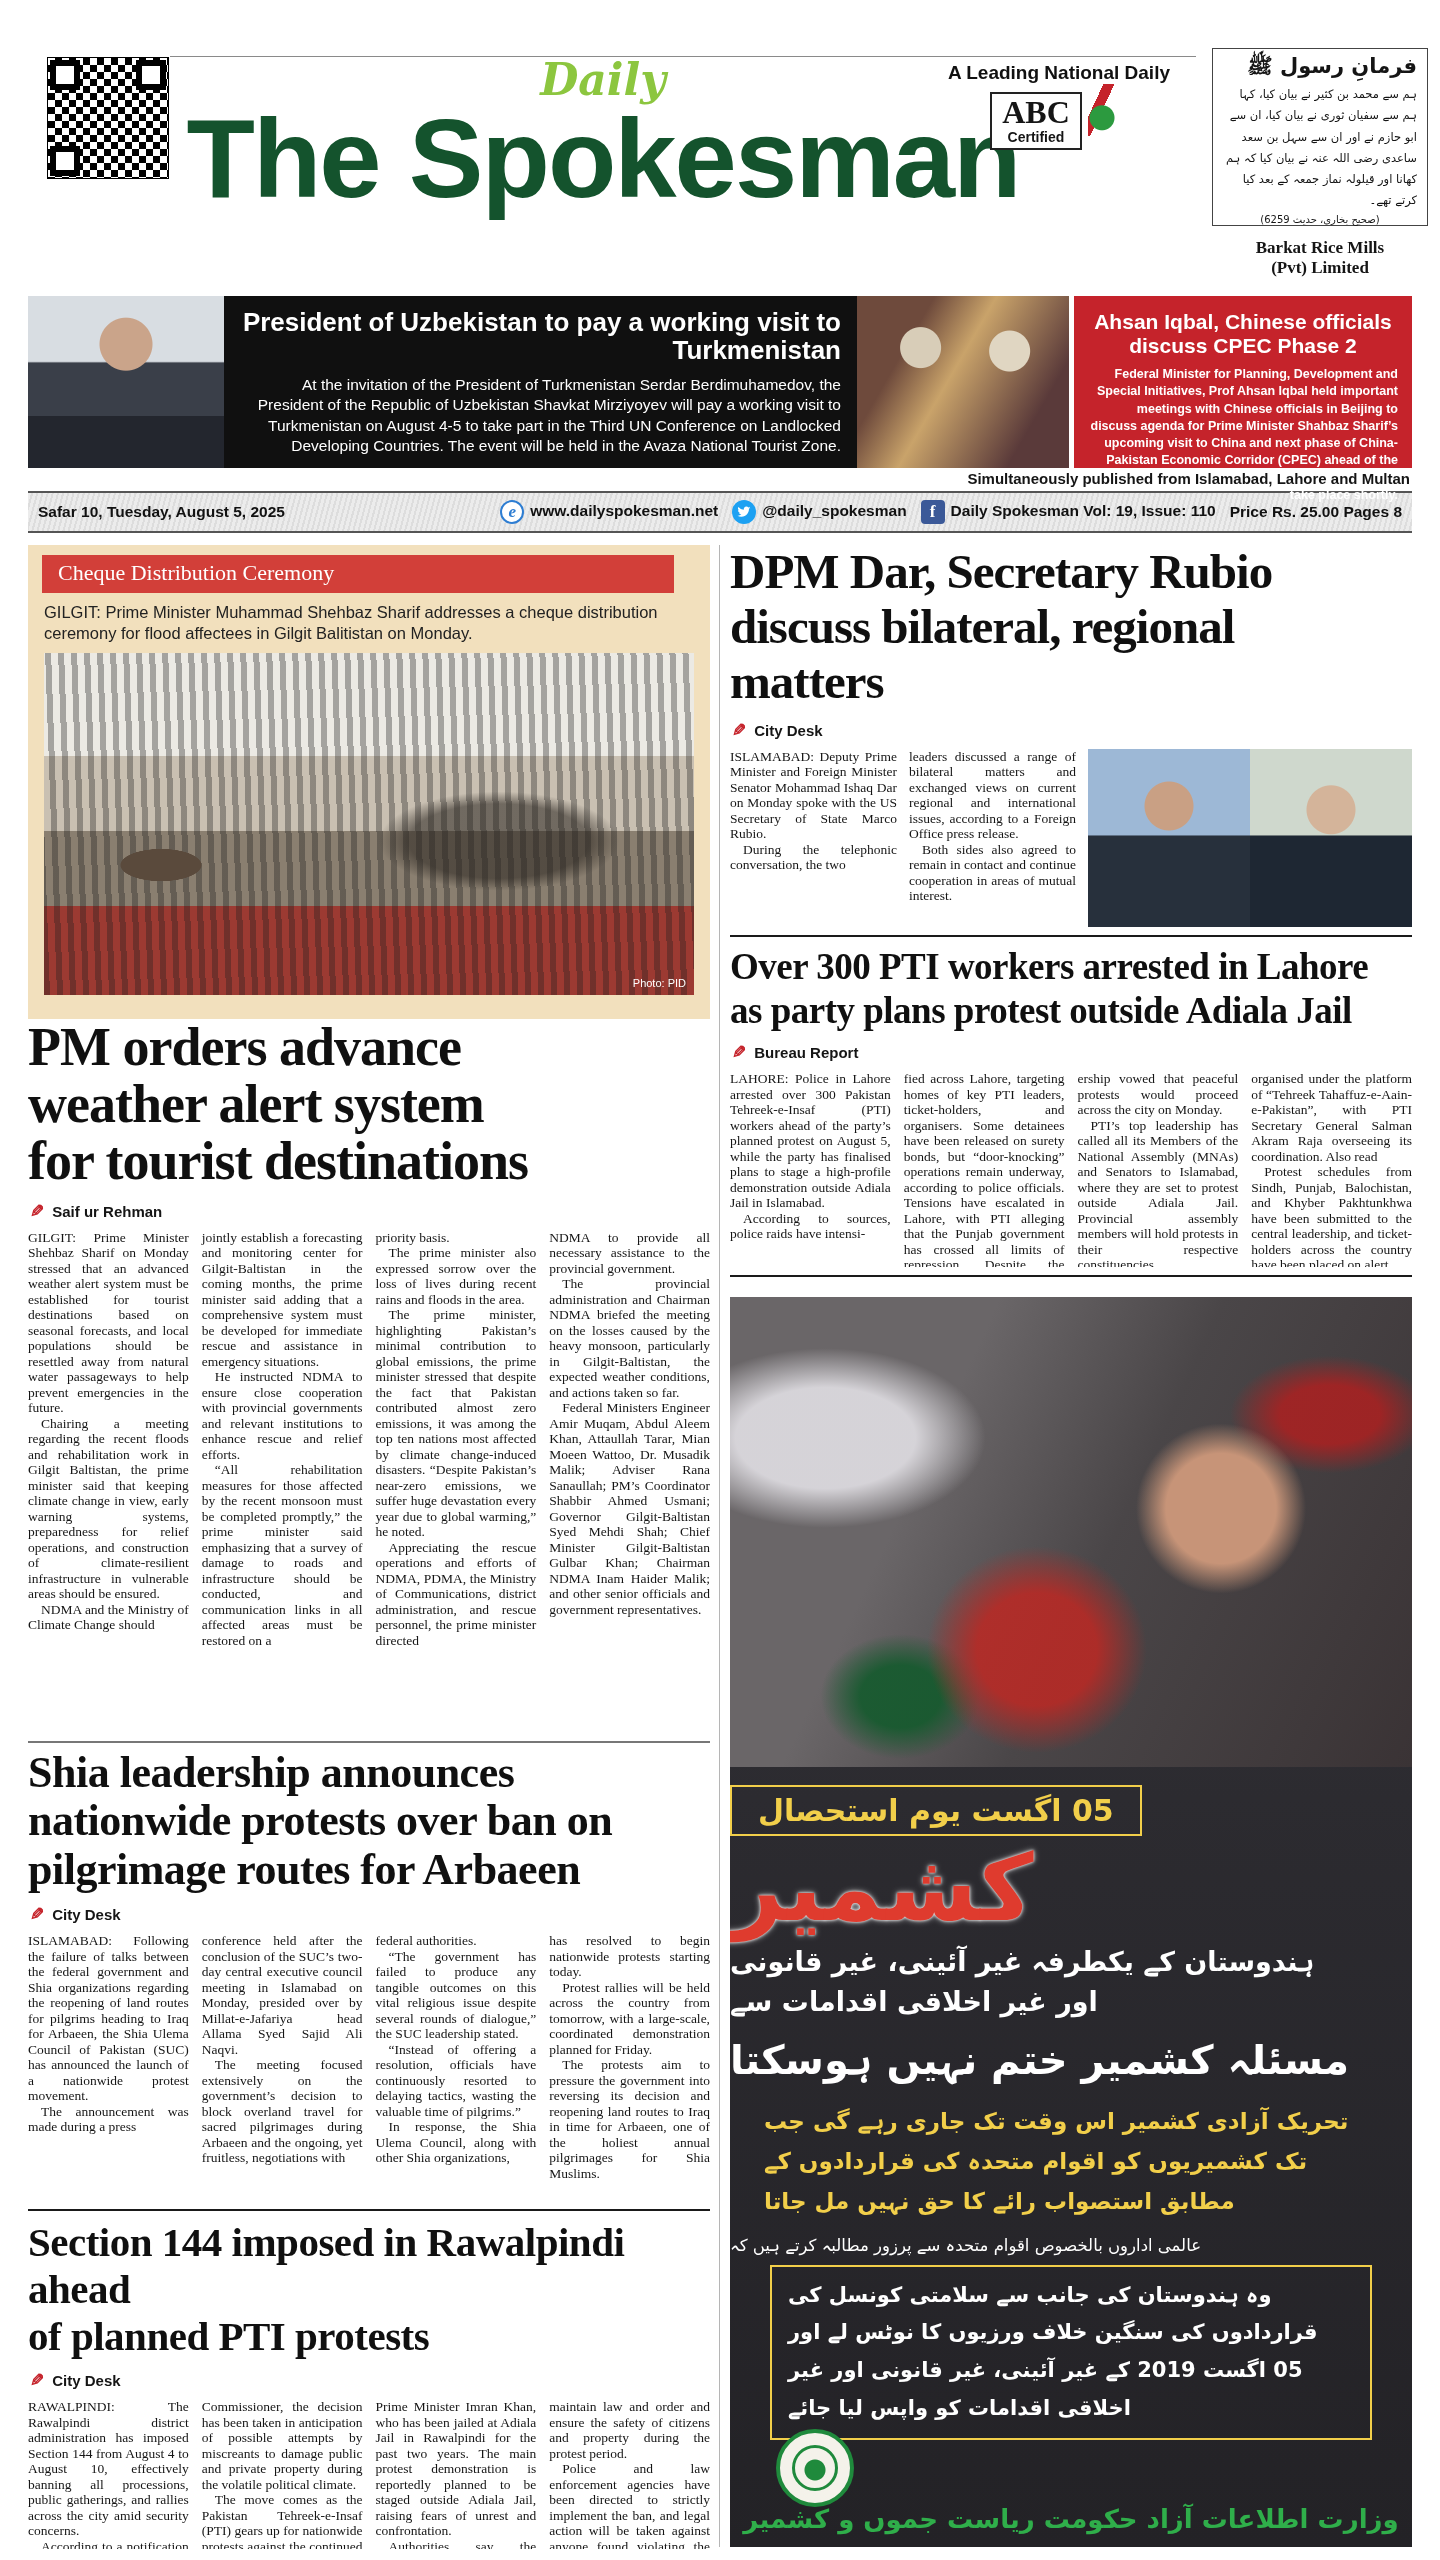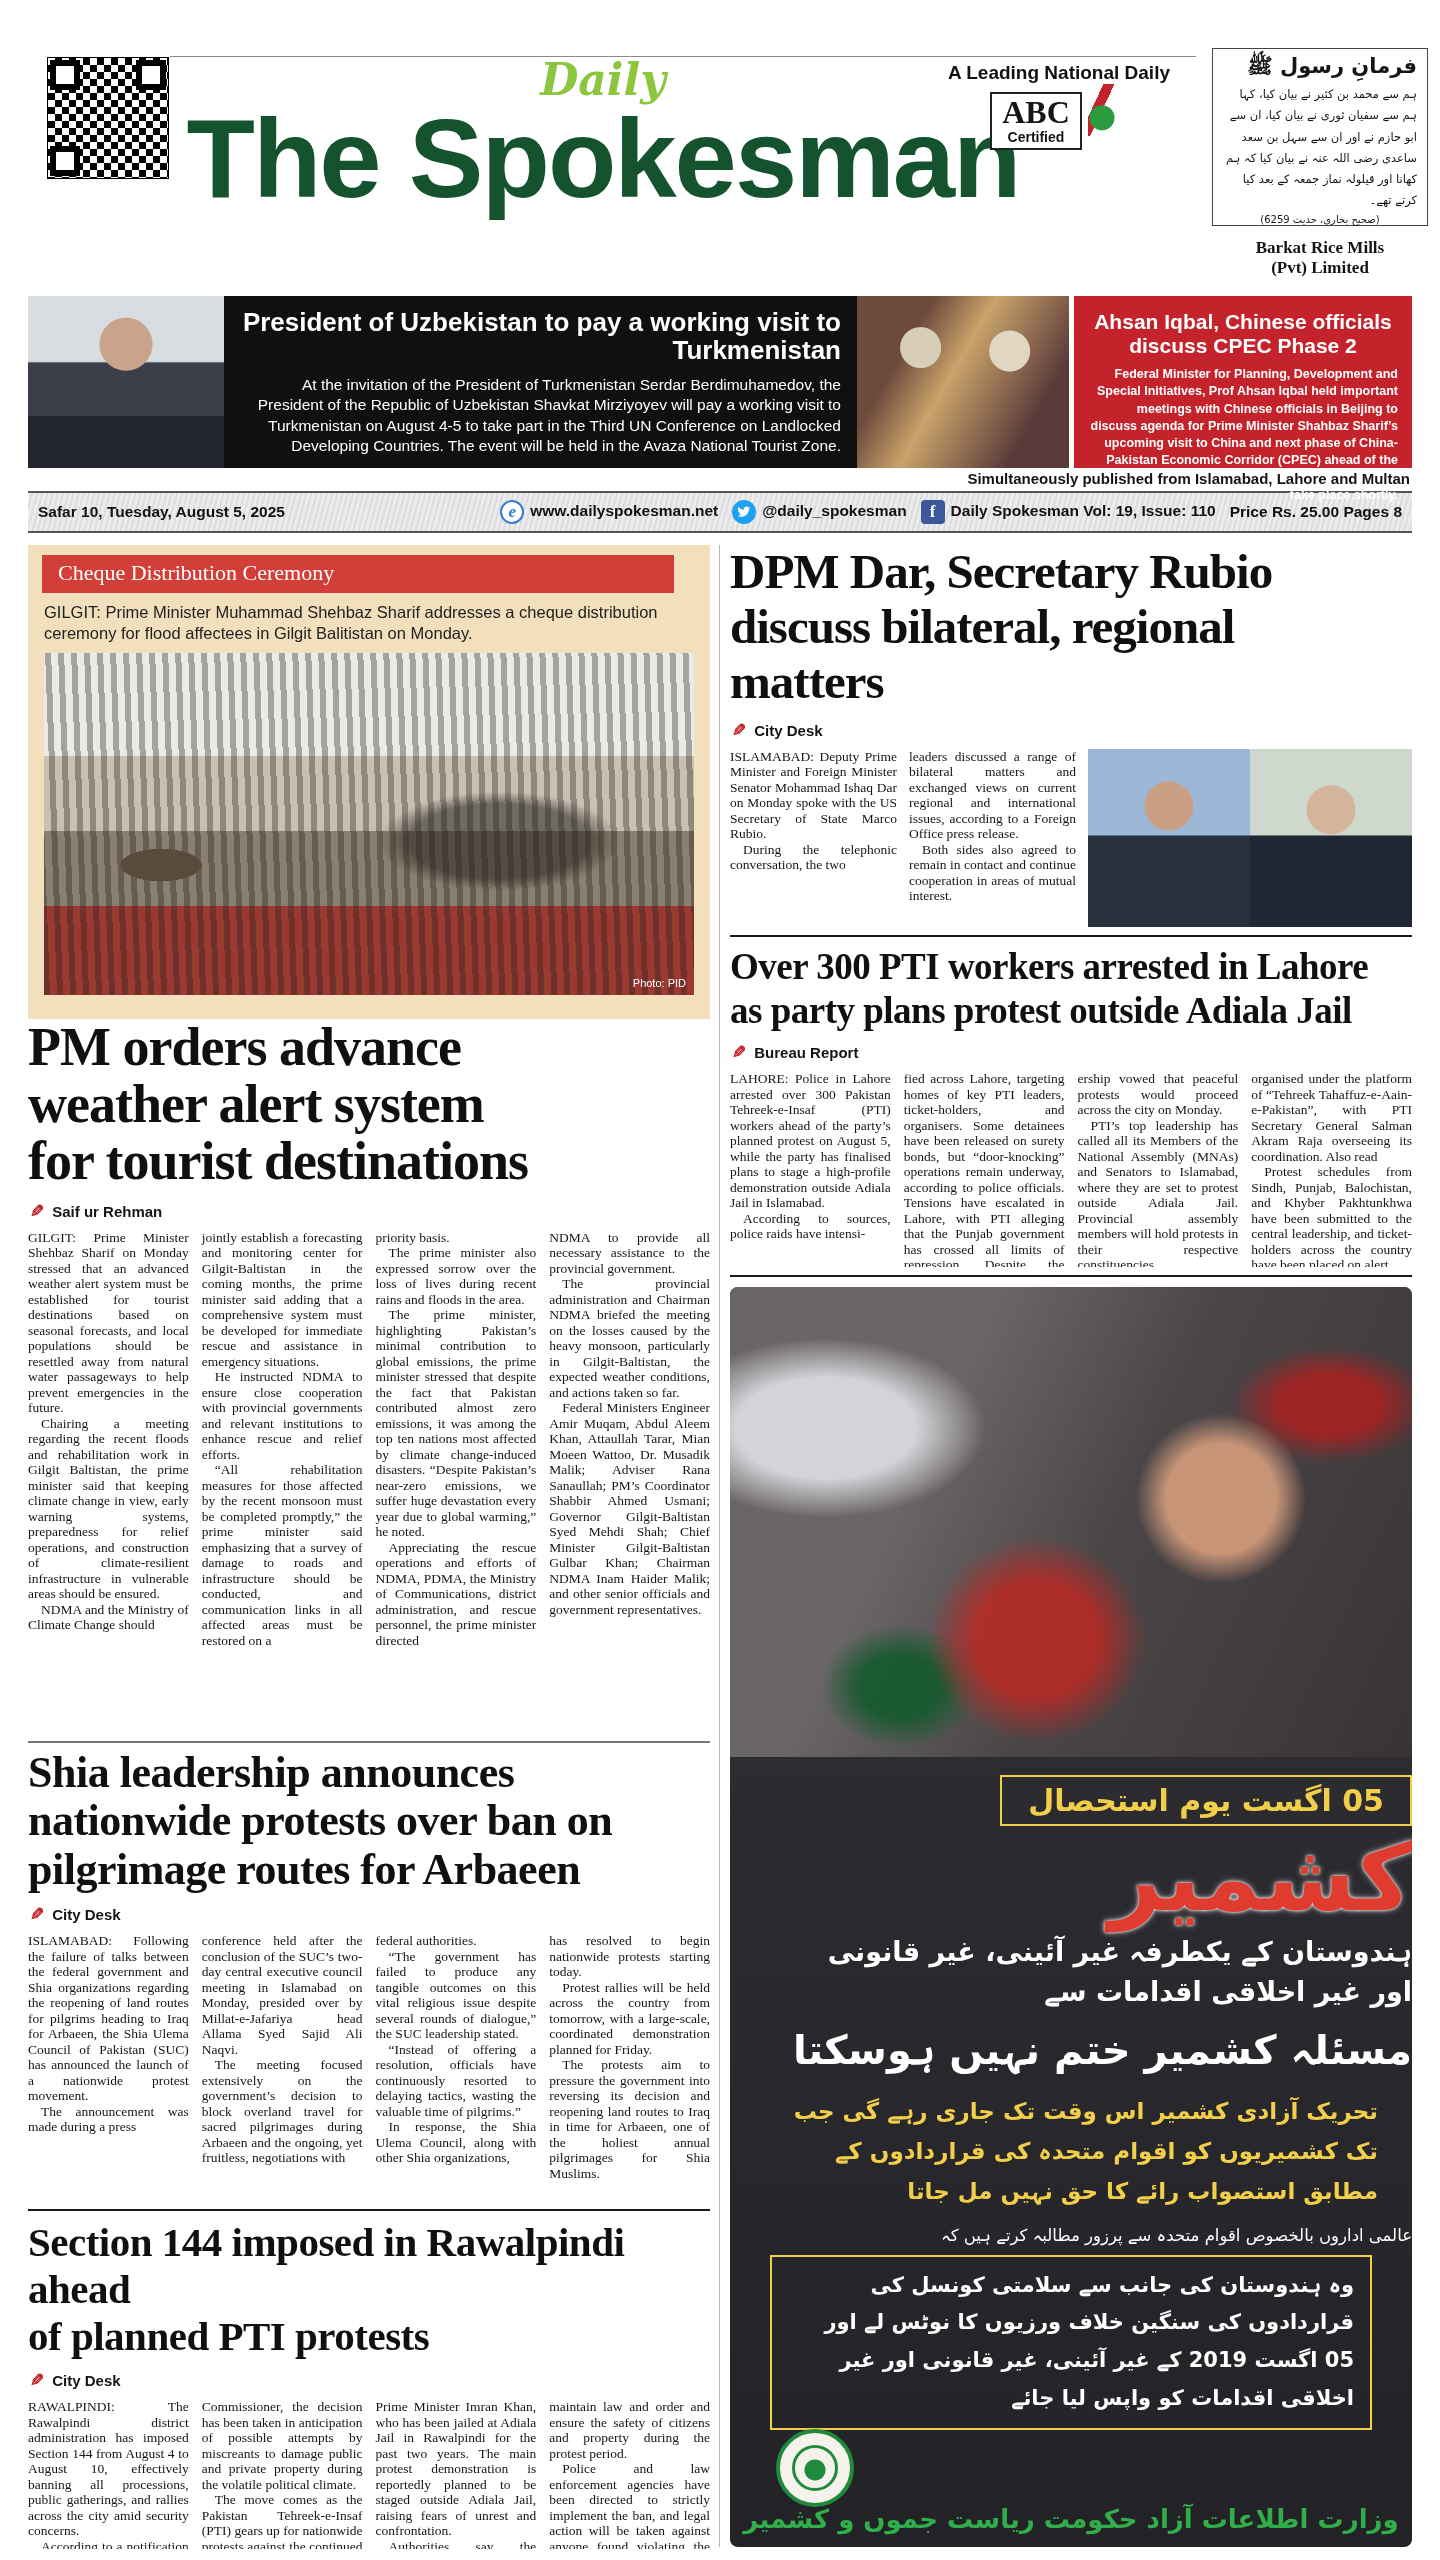--- a/index.html
+++ b/index.html
@@ -98,21 +98,21 @@
   .dpm-cols .col{flex:1 1 0;}
   .dpm-photo{flex:1 1 auto;height:190px;display:flex;}
   .dpm-photo .half1{flex:1;background:radial-gradient(circle at 50% 30%, #c9a084 0 24px, transparent 25px),
        linear-gradient(#9db8d6 0 45%, #27303c 46% 100%);}
   .dpm-photo .half2{flex:1;background:radial-gradient(circle at 50% 32%, #d4b49a 0 24px, transparent 25px),
        linear-gradient(#cfd8cd 0 45%, #1e2733 46% 100%);}
   .pti-art{height:322px;overflow:hidden;}
   .pti-art .headline{font-size:37px;line-height:1.18;letter-spacing:-0.5px;}
   
   .poster{flex:1 1 auto;background:linear-gradient(#35343a 0 8%, #2c2b30 40%, #232226 100%);
-     margin-top:2px;color:#fff;text-align:right;direction:rtl;overflow:hidden;position:relative;border-radius:8px;}
+     margin-top:12px;color:#fff;text-align:left;direction:rtl;overflow:hidden;position:relative;}
   .collage{height:470px;
      background:radial-gradient(ellipse at 14% 30%, rgba(225,223,228,.9) 0 90px, transparent 160px),
         radial-gradient(ellipse at 45% 75%, rgba(190,40,35,.85) 0 60px, transparent 110px),
         radial-gradient(circle at 72% 45%, #c79478 0 55px, transparent 85px),
         radial-gradient(ellipse at 88% 25%, rgba(180,30,30,.8) 0 50px, transparent 100px),
         radial-gradient(ellipse at 25% 85%, rgba(20,90,45,.9) 0 40px, transparent 80px),
         linear-gradient(115deg,#6a6668 0 30%, #4a4648 55%, #3a3335 100%);}
   .p-label{display:inline-block;border:2px solid #f2cf4a;color:#f2cf4a;
      font-family:"DejaVu Sans",sans-serif;font-weight:700;font-size:30px;padding:6px 26px;margin-top:18px;}
   .p-kashmir{font-family:"DejaVu Sans",sans-serif;font-weight:700;font-size:92px;line-height:1.15;color:#df3b2e;

